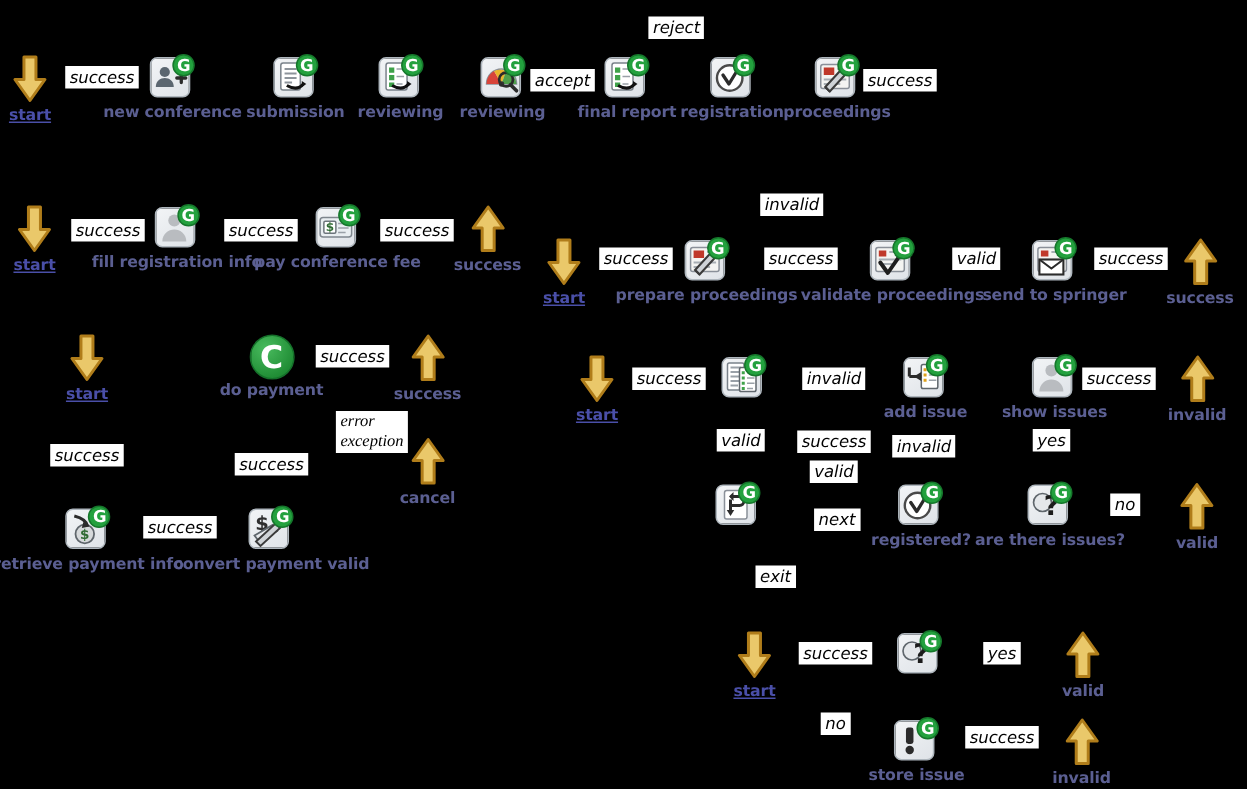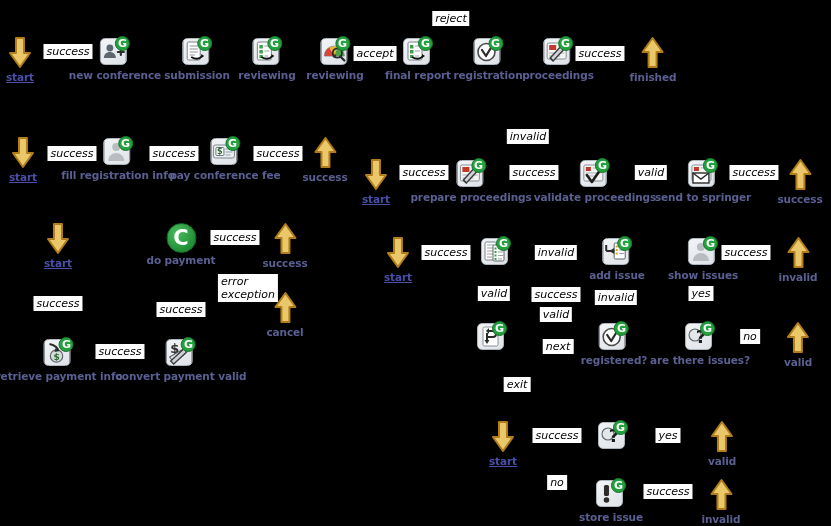--- a/index.html
+++ b/index.html
@@ -206,28 +206,20 @@
             <rect x="3" y="4" width="19" height="16" rx="1.5" fill="#f4f4f2" stroke="#8a9099"></rect>
             <rect x="5" y="6" width="7" height="5" fill="#c0392b"></rect>
             <path d="M14 7h6M14 10h6M5 14h15M5 17h11" stroke="#a8aeb4" stroke-width="1.2"></path>
             <path d="M6 19 L17 7 l3 3 L9 22z" fill="#cfd3d7" stroke="#3b3b3b" stroke-width="1.4"></path>
             <path d="M6 19 l3 3" stroke="#3b3b3b" stroke-width="1.4"></path>
           </svg></div>
         <div class="gbadge">G</div>
       </div>
       <div class="node-label">proceedings</div>
     </div>
-    <div class="node" style="left: 653px; top: 36px;">
-      <div class="arrow">
-        <svg width="26" height="34" viewBox="0 0 26 34" xmlns="http://www.w3.org/2000/svg">
-          <path d="M13 2 L23 16 L17 16 L17 31 L9 31 L9 16 L3 16 Z" fill="#eac86a" stroke="#b07d1a" stroke-width="2" stroke-linejoin="round"></path>
-        </svg>
-      </div>
-      <div class="node-label">finished</div>
-    </div>
     <div class="edge-label" style="left: 68px; top: 44px;">success</div>
     <div class="edge-label" style="left: 375px; top: 46px;">accept</div>
     <div class="edge-label" style="left: 600px; top: 46px;">success</div>
     <div class="edge-label" style="left: 451px; top: 11px;">reject</div>
     <div class="node" style="left: 23px; top: 136px;">
       <div class="arrow">
         <svg width="26" height="34" viewBox="0 0 26 34" xmlns="http://www.w3.org/2000/svg">
           <path d="M9 2 L17 2 L17 17 L23 17 L13 31 L3 17 L9 17 Z" fill="#eac86a" stroke="#b07d1a" stroke-width="2" stroke-linejoin="round"></path>
         </svg>
       </div>
@@ -373,21 +365,21 @@
             <path d="M4 21 L17 9 l3 3 L7 24z" fill="#cfd3d7" stroke="#3b3b3b" stroke-width="1.3"></path>
           </svg></div>
         <div class="gbadge">G</div>
       </div>
       <div class="node-label">convert payment valid</div>
     </div>
     <div class="edge-label" style="left: 235px; top: 230px;">success</div>
     <div class="edge-label" style="left: 58px; top: 296px;">success</div>
     <div class="edge-label" style="left: 181px; top: 302px;">success</div>
     <div class="edge-label" style="left: 120px; top: 344px;">success</div>
-    <div class="edge-label two-line" style="left: 248px; top: 274px;">error
+    <div class="edge-label two-line" style="left: 248px; top: 274px; font-family: Liberation Serif, serif;">error
 exception</div>
     <div class="node" style="left: 398px; top: 236px;">
       <div class="arrow">
         <svg width="26" height="34" viewBox="0 0 26 34" xmlns="http://www.w3.org/2000/svg">
           <path d="M9 2 L17 2 L17 17 L23 17 L13 31 L3 17 L9 17 Z" fill="#eac86a" stroke="#b07d1a" stroke-width="2" stroke-linejoin="round"></path>
         </svg>
       </div>
       <div class="node-label startlink">start</div>
     </div>
     <div class="node" style="left: 496px; top: 236px;">

